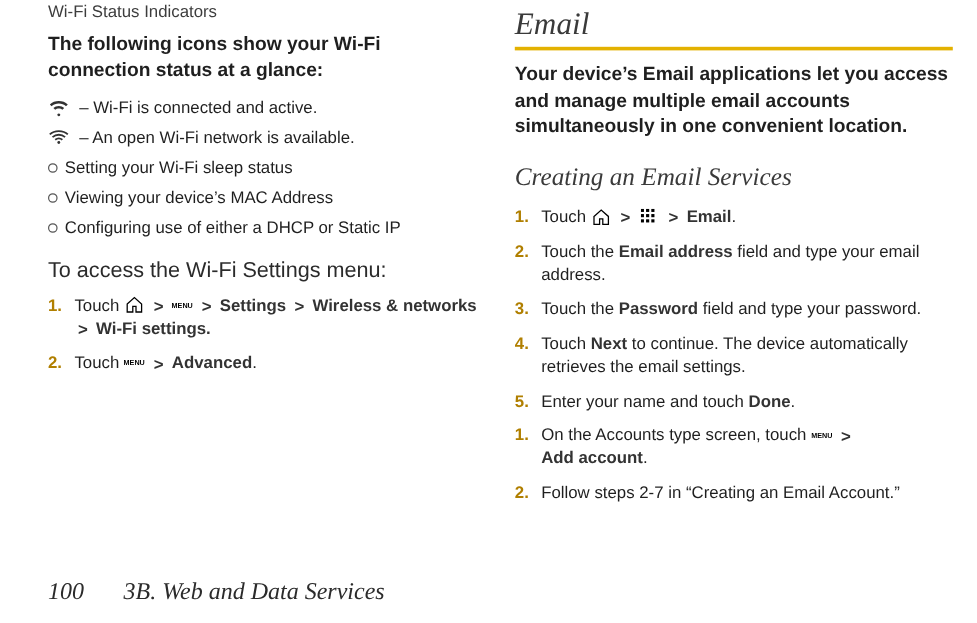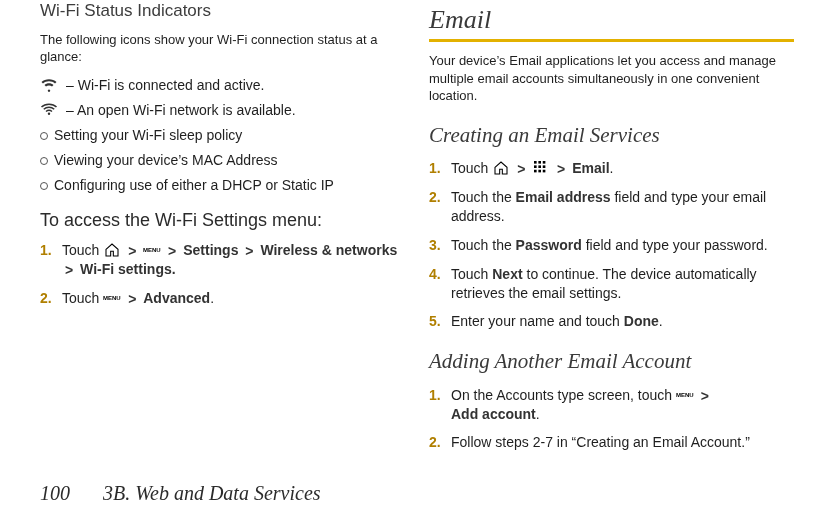--- a/index.html
+++ b/index.html
@@ -38,34 +38,35 @@
   }
   .email-rule {
     height: 3px;
     background: #e3b100;
     margin: 0 0 10px 0;
   }
   h2.subhead {
     font-family: Arial, Helvetica, sans-serif;
     font-weight: 400;
     color: #3d3d3d;
-    font-size: 17px;
+    font-size: 14px;
     margin: 0 0 8px 0;
   }
   h3.italichead {
     font-family: Georgia, 'Times New Roman', serif;
     font-style: italic;
     font-weight: 400;
     color: #3a3a3a;
     font-size: 21px;
     margin: 16px 0 10px 0;
   }
   p.body {
     margin: 0 0 10px 0;
-    font-size: 13px;
+    font-size: 16px;
+    font-weight: bold;
   }
   p.runin {
     font-family: Arial, Helvetica, sans-serif;
     font-weight: 400;
     font-size: 18px;
     color: #2b2b2b;
     margin: 14px 0 8px 0;
   }
   ul.bullets {
     list-style: none;
@@ -83,21 +84,21 @@
     left: 0;
     top: 0.45em;
     width: 6px;
     height: 6px;
     border: 1px solid #555;
     border-radius: 50%;
     background: #fff;
   }
   .iconline {
     display: flex;
-    align-items: flex-start;
+    align-items: flex-end;
     gap: 8px;
     margin: 6px 0;
   }
   .iconbox {
     display: inline-flex;
     align-items: center;
     justify-content: center;
     width: 18px;
     height: 18px;
   }
@@ -185,21 +186,21 @@
           <path d="M5 11 C9 7.5 15 7.5 19 11" stroke="#333" stroke-width="2" fill="none"></path>
           <path d="M8 14 C10.5 12 13.5 12 16 14" stroke="#333" stroke-width="2" fill="none"></path>
           <circle cx="12" cy="17" r="1.6" fill="#333"></circle>
         </svg>
       </span>
       <span> – An open Wi-Fi network is available.</span>
     </div>
 
 
     <ul class="bullets">
-      <li>Setting your Wi-Fi sleep policy</li>
+      <li>Setting your Wi-Fi sleep status</li>
       <li>Viewing your device’s MAC Address</li>
       <li>Configuring use of either a DHCP or Static IP</li>
     </ul>
 
     <p class="runin">To access the Wi-Fi Settings menu:</p>
 
     <ol class="steps">
       <li>
         <span>Touch </span>
         <span class="inline-icon">
@@ -274,21 +275,20 @@
         <span>Touch the </span><span class="bold">Password</span><span> field and type your password.</span>
       </li>
       <li>
         <span>Touch </span><span class="bold">Next</span><span> to continue. The device automatically retrieves the email settings.</span>
       </li>
       <li>
         <span>Enter your name and touch </span><span class="bold">Done</span><span>.</span>
       </li>
     </ol>
 
-    <h3 class="italichead">Adding Another Email Account</h3>
 
     <ol class="steps">
       <li>
         <span>On the Accounts type screen, touch </span>
         <span class="inline-icon">
           <svg viewBox="0 0 30 16" width="22" height="12">
                 <text x="0" y="12" font-family="Arial" font-size="10" font-weight="bold" fill="#000">MENU</text>
               </svg>
         </span>
         <span class="chev">&gt;</span><br>

